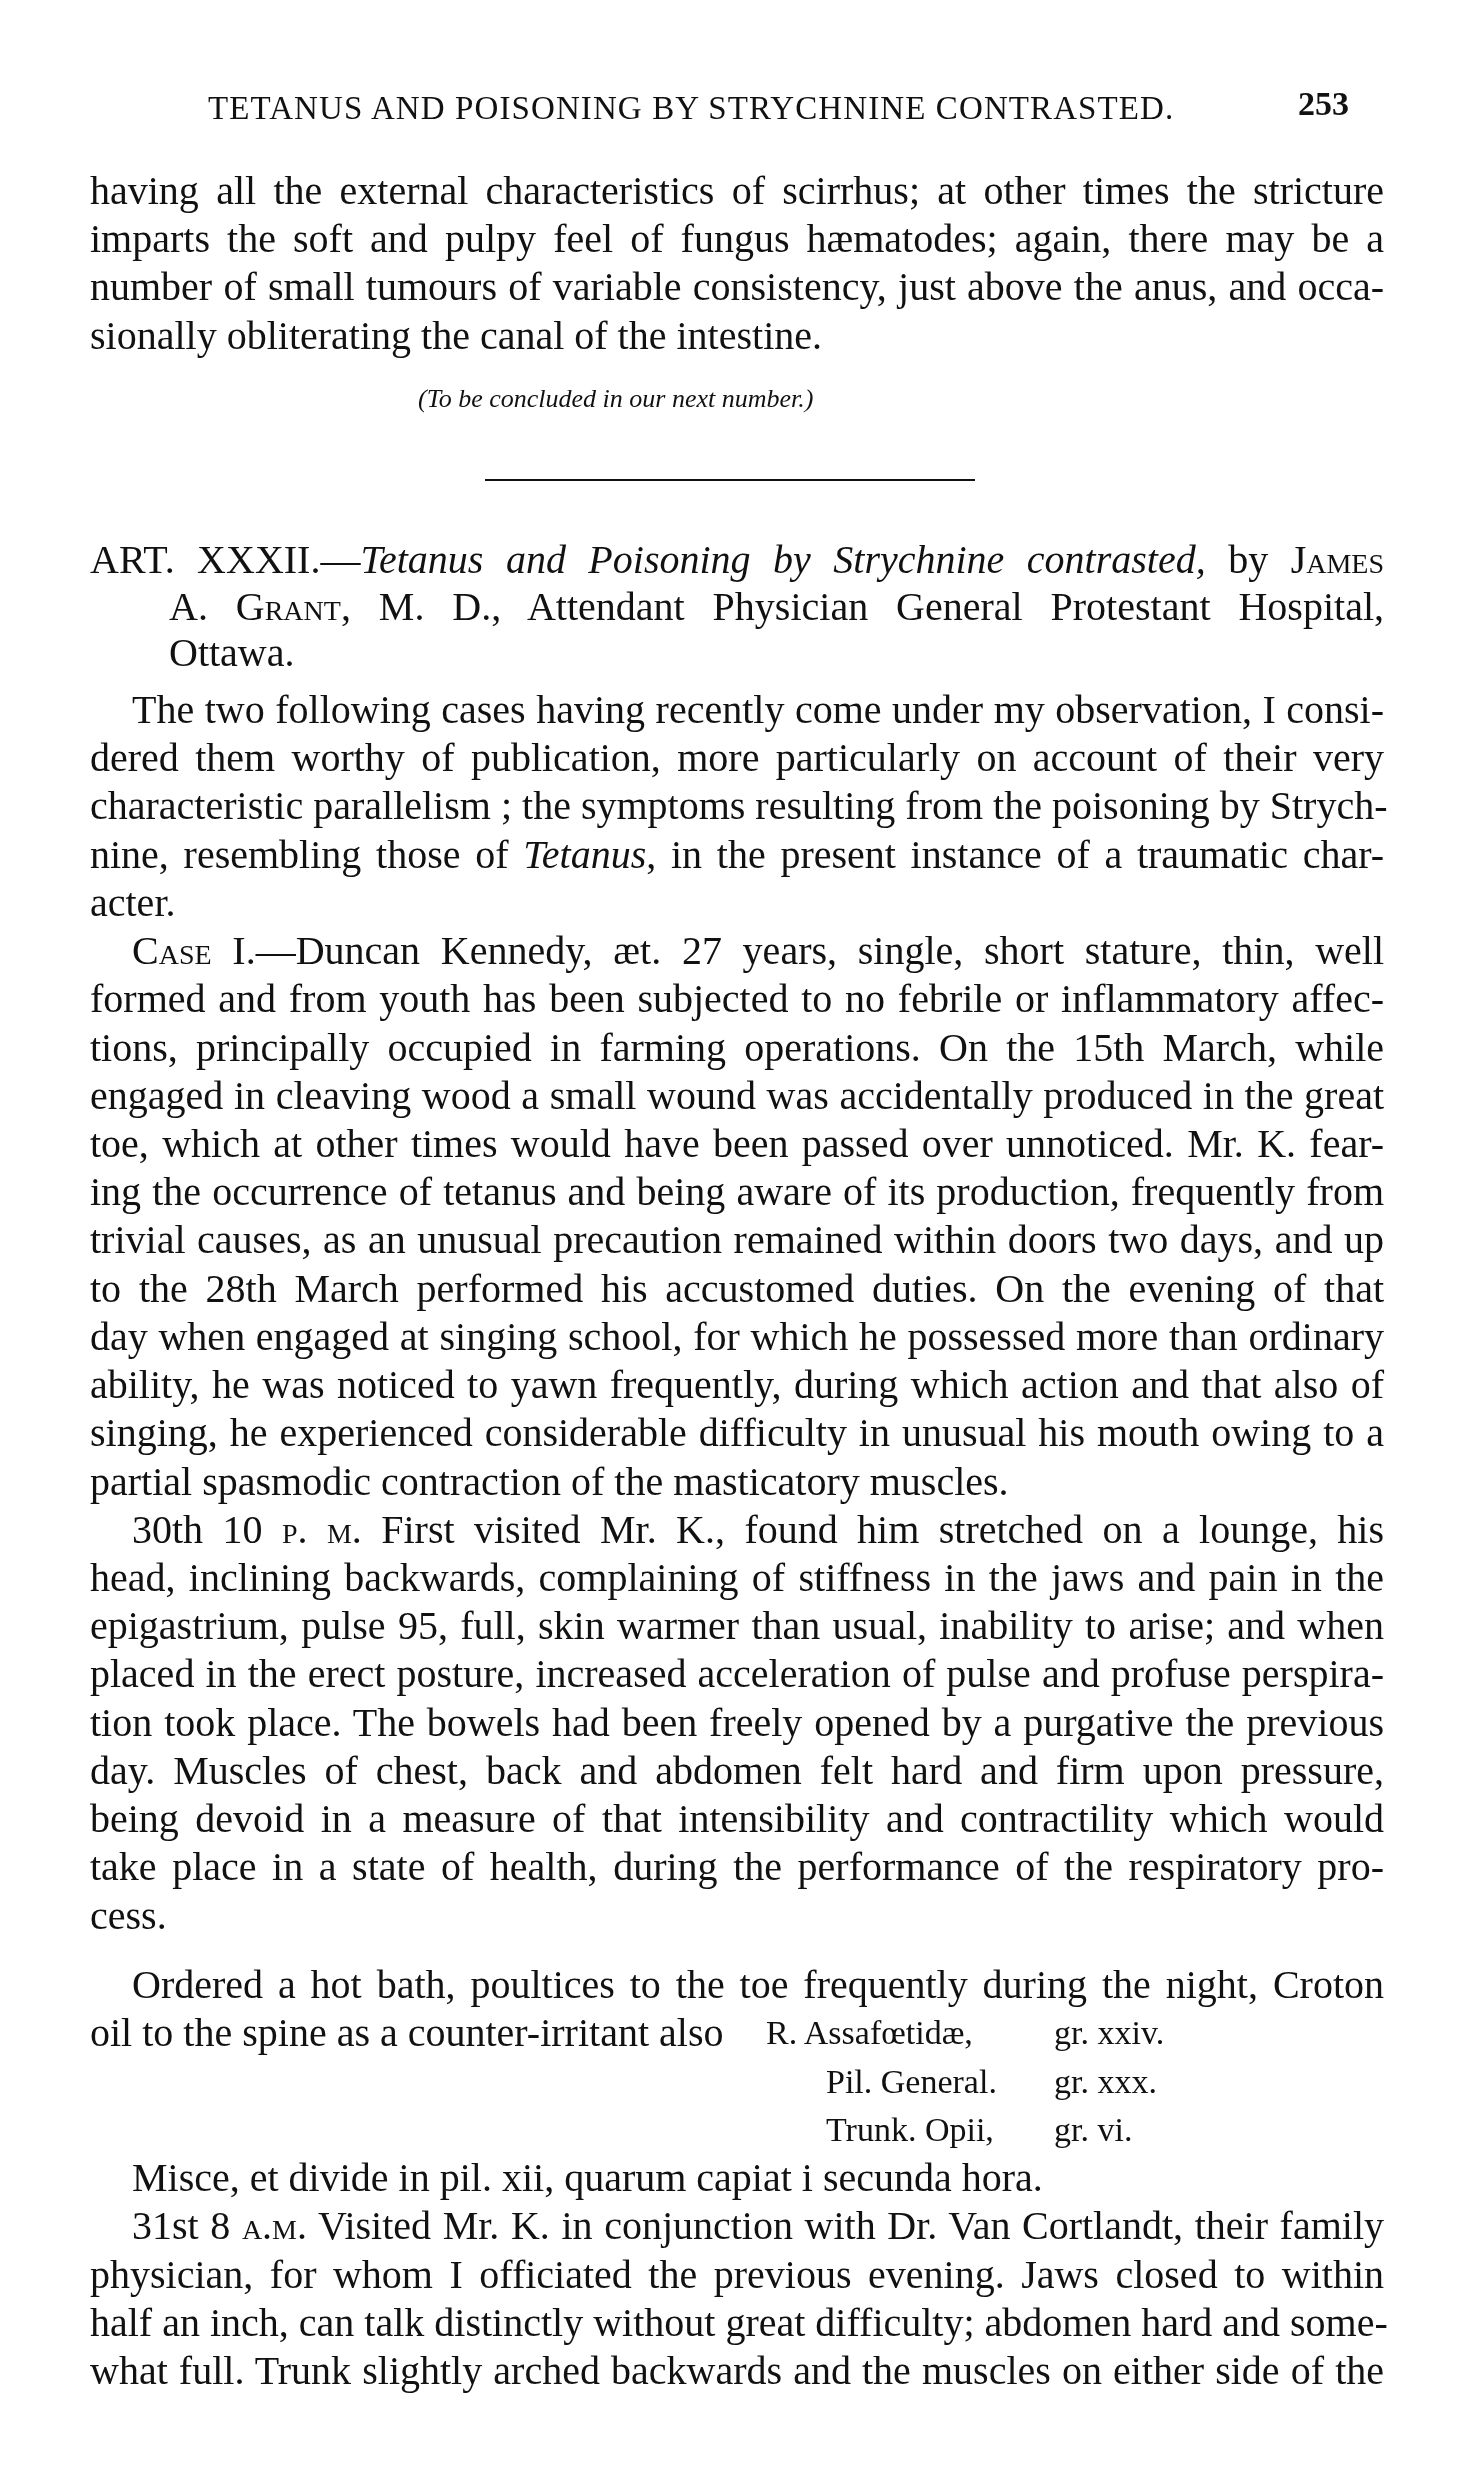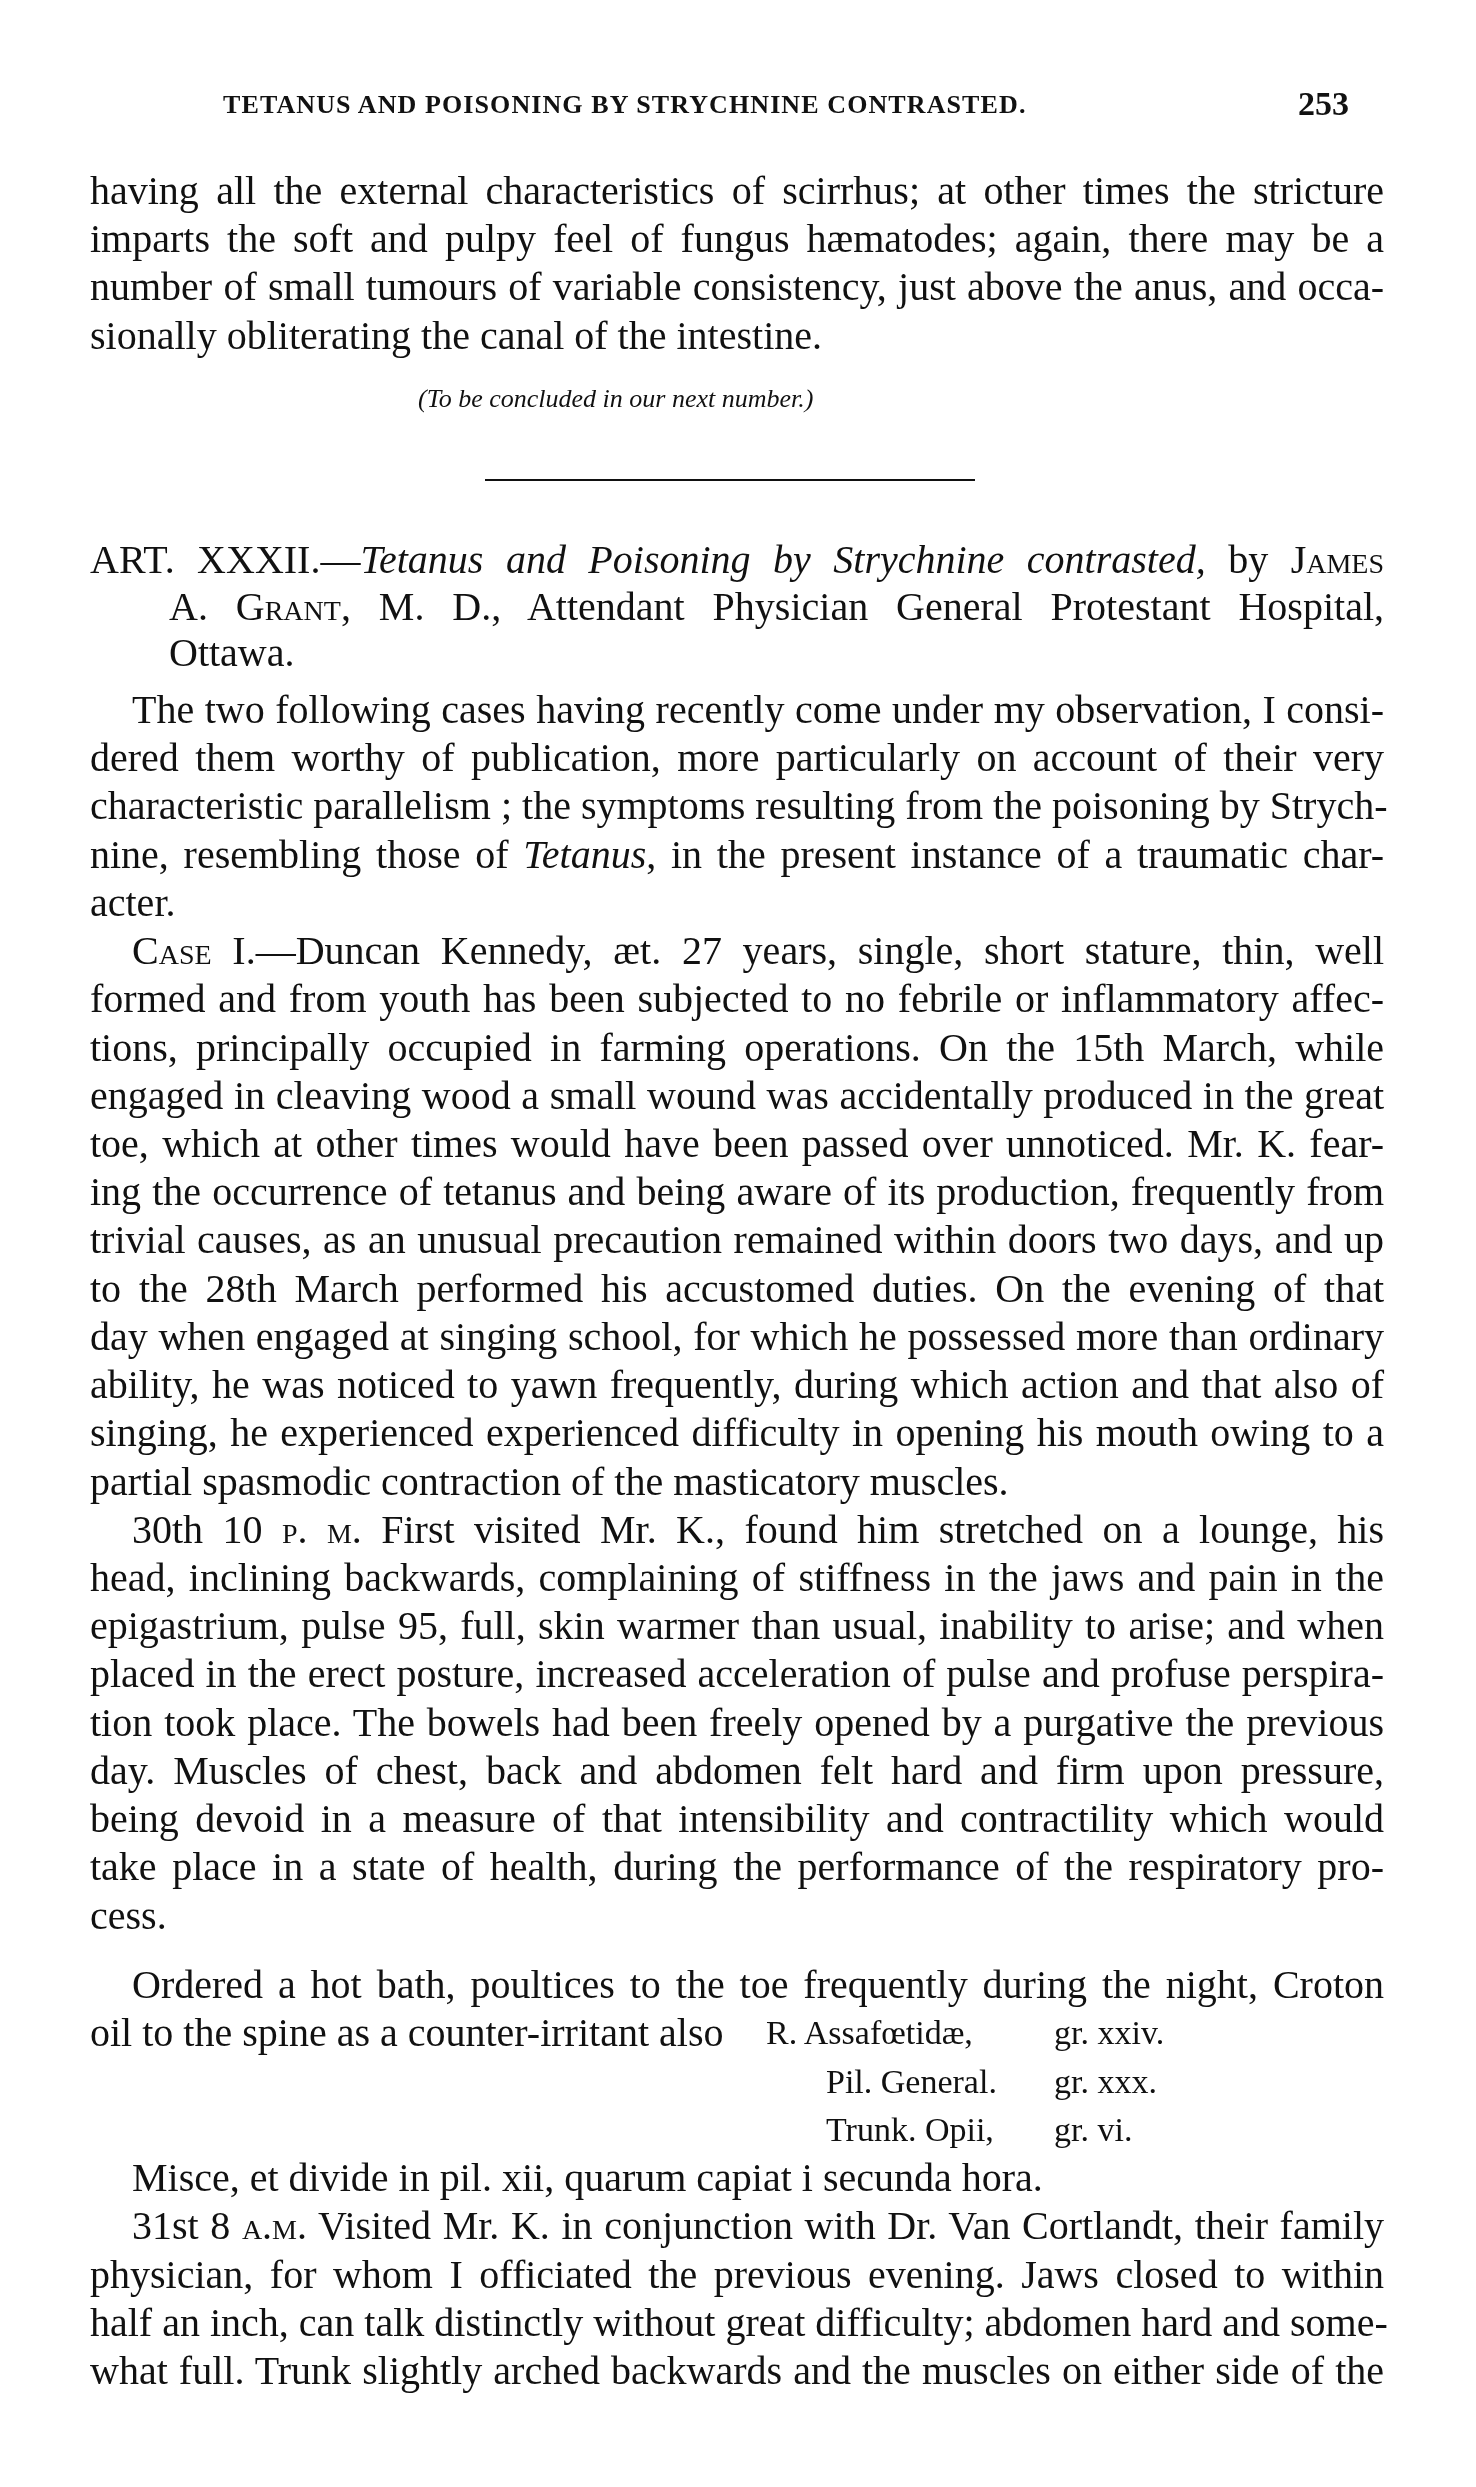--- a/index.html
+++ b/index.html
@@ -1,19 +1,19 @@
 <!DOCTYPE html>
 <html style="font-size:12.2px"><head>
 <meta charset="utf-8">
 <style>
   html, body { margin: 0; padding: 0; background: #ffffff; }
   body { width: 1477px; height: 2487px; position: relative; overflow: hidden; color: #111; font-family: "Liberation Serif", "DejaVu Serif", serif; }
   .page { position: absolute; left: 0; top: 0; width: 1477px; height: 2487px; }
   .running-head { position: absolute; top: 90px; left: 207px; width: 1148px; height: 38px; }
-  .rh-title { position: absolute; left: 16px; top: 0; font-size: 26px; font-weight: bold; letter-spacing: 1.1px; white-space: nowrap; }
+  .rh-title { position: absolute; left: 1px; top: 0; font-size: 33px; font-weight: normal; letter-spacing: 1.1px; white-space: nowrap; }
   .rh-page { position: absolute; left: 1091px; top: -4.6px; font-size: 34px; font-weight: bold; }
   .col { position: absolute; left: 90px; width: 1294px; }
   .ln { position: absolute; left: 0; width: 1294px; height: 48px; font-size: 40px; line-height: 48px; white-space: nowrap; text-align: justify; text-align-last: justify; overflow: visible; }
   .ln.last { text-align-last: left; }
   .ln.ind { left: 42px; width: 1252px; }
   .ln.hang { left: 79px; width: 1215px; }
   .it { font-style: italic; }
   .sc { font-variant: small-caps; }
   .center { position: absolute; font-size: 26px; line-height: 48px; white-space: nowrap; font-style: italic; }
   .rule { position: absolute; left: 485px; top: 479px; width: 490px; height: 2.3px; background: #111; }
@@ -59,21 +59,21 @@
     <div class="ln ind" style="top:927px"><span class="sc">Case I.</span><span>—Duncan Kennedy, æt. 27 years, single, short stature, thin, well</span></div>
     <div class="ln" style="top:975px">formed and from youth has been subjected to no febrile or inflammatory affec-</div>
     <div class="ln" style="top:1024px">tions, principally occupied in farming operations. On the 15th March, while</div>
     <div class="ln" style="top:1072px">engaged in cleaving wood a small wound was accidentally produced in the great</div>
     <div class="ln" style="top:1120px">toe, which at other times would have been passed over unnoticed. Mr. K. fear-</div>
     <div class="ln" style="top:1168px">ing the occurrence of tetanus and being aware of its production, frequently from</div>
     <div class="ln" style="top:1216px">trivial causes, as an unusual precaution remained within doors two days, and up</div>
     <div class="ln" style="top:1265px">to the 28th March performed his accustomed duties. On the evening of that</div>
     <div class="ln" style="top:1313px">day when engaged at singing school, for which he possessed more than ordinary</div>
     <div class="ln" style="top:1361px">ability, he was noticed to yawn frequently, during which action and that also of</div>
-    <div class="ln" style="top:1409px">singing, he experienced experienced difficulty in opening his mouth owing to a</div>
+    <div class="ln" style="top:1409px">singing, he experienced considerable difficulty in unusual his mouth owing to a</div>
     <div class="ln last" style="top:1458px">partial spasmodic contraction of the masticatory muscles.</div>
   </div>
 
   <div class="col" style="top:0">
     <div class="ln ind" style="top:1506px"><span>30th 10 </span><span class="sc">p. m.</span><span> First visited Mr. K., found him stretched on a lounge, his</span></div>
     <div class="ln" style="top:1554px">head, inclining backwards, complaining of stiffness in the jaws and pain in the</div>
     <div class="ln" style="top:1602px">epigastrium, pulse 95, full, skin warmer than usual, inability to arise; and when</div>
     <div class="ln" style="top:1650px">placed in the erect posture, increased acceleration of pulse and profuse perspira-</div>
     <div class="ln" style="top:1699px">tion took place. The bowels had been freely opened by a purgative the previous</div>
     <div class="ln" style="top:1747px">day. Muscles of chest, back and abdomen felt hard and firm upon pressure,</div>

